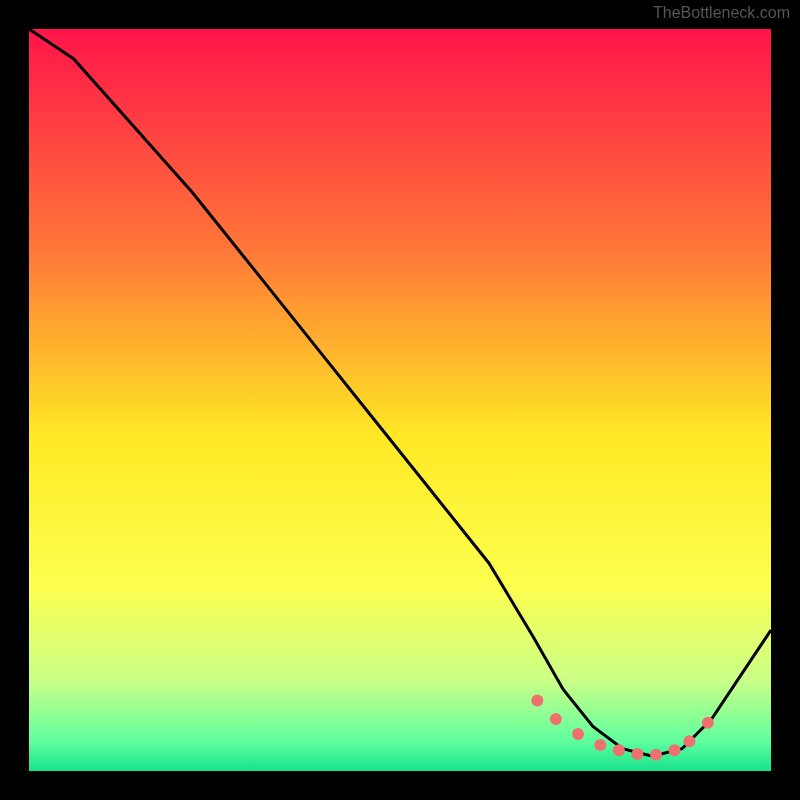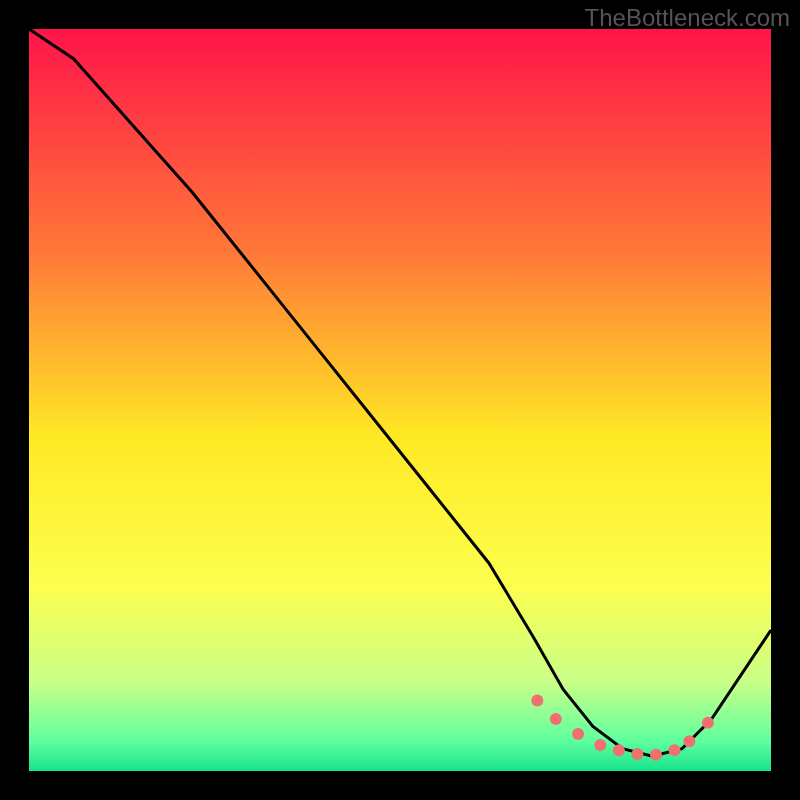--- a/index.html
+++ b/index.html
@@ -9,21 +9,21 @@
     height: 800px;
     background: #000;
     position: relative;
     font-family: Arial, Helvetica, sans-serif;
   }
   .watermark {
     position: absolute;
     top: 4px;
     right: 10px;
     color: #555;
-    font-size: 24px;
+    font-size: 16px;
     font-weight: 500;
     z-index: 10;
   }
   .plot-area {
     position: absolute;
     left: 29px;
     top: 29px;
     width: 742px;
     height: 742px;
     overflow: hidden;

